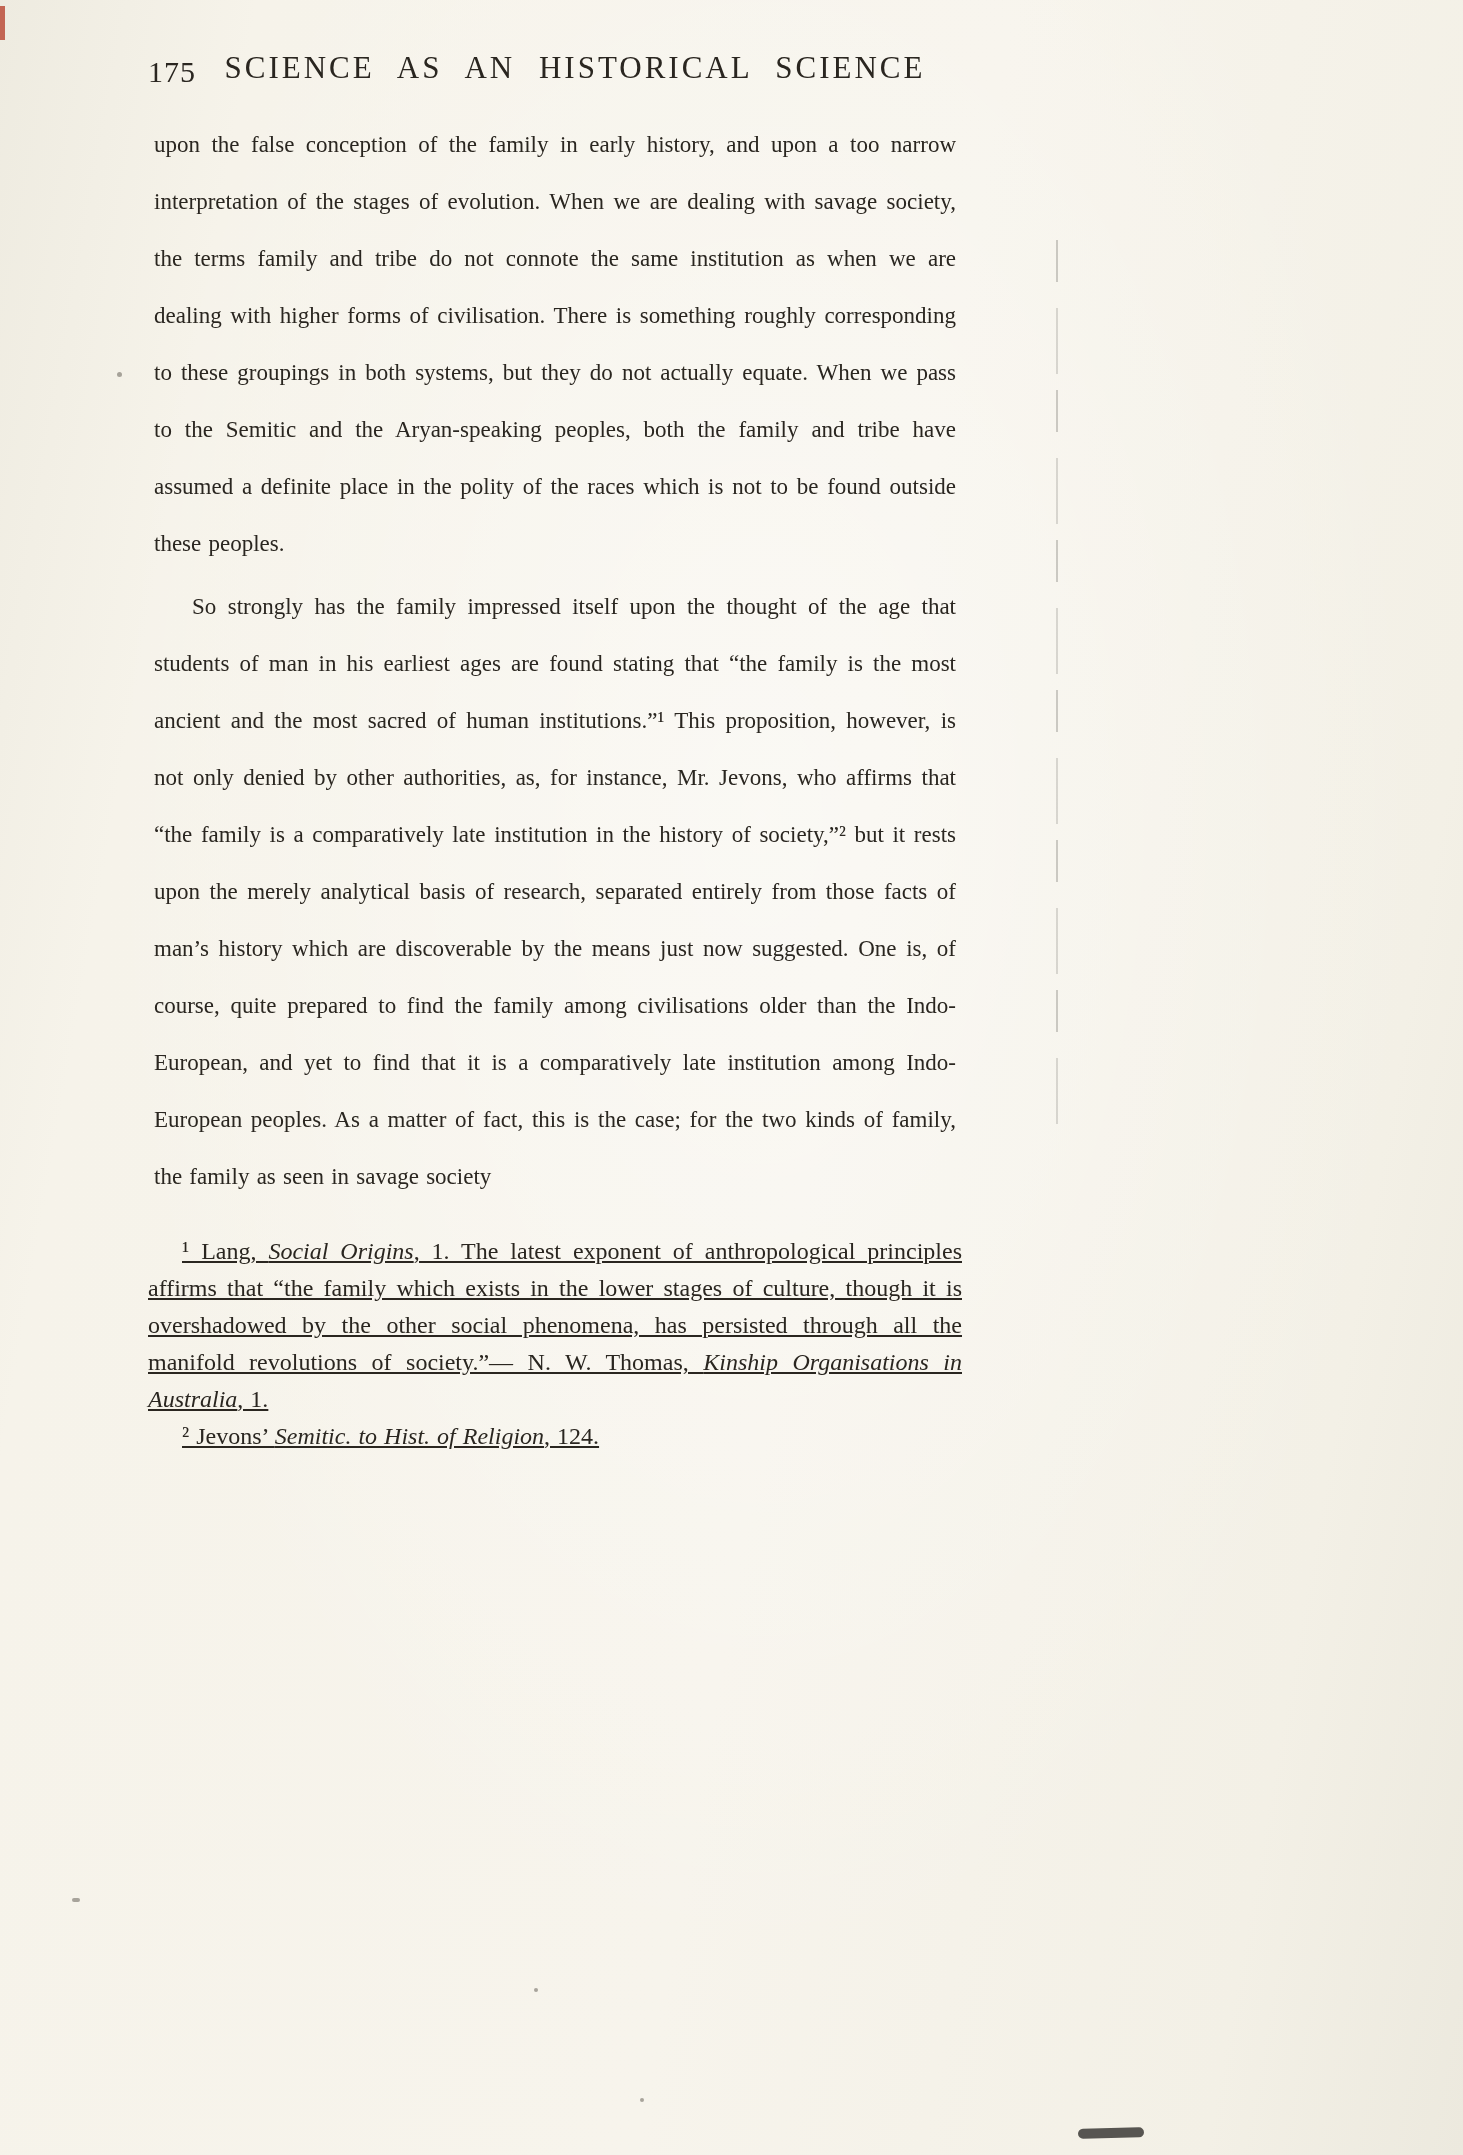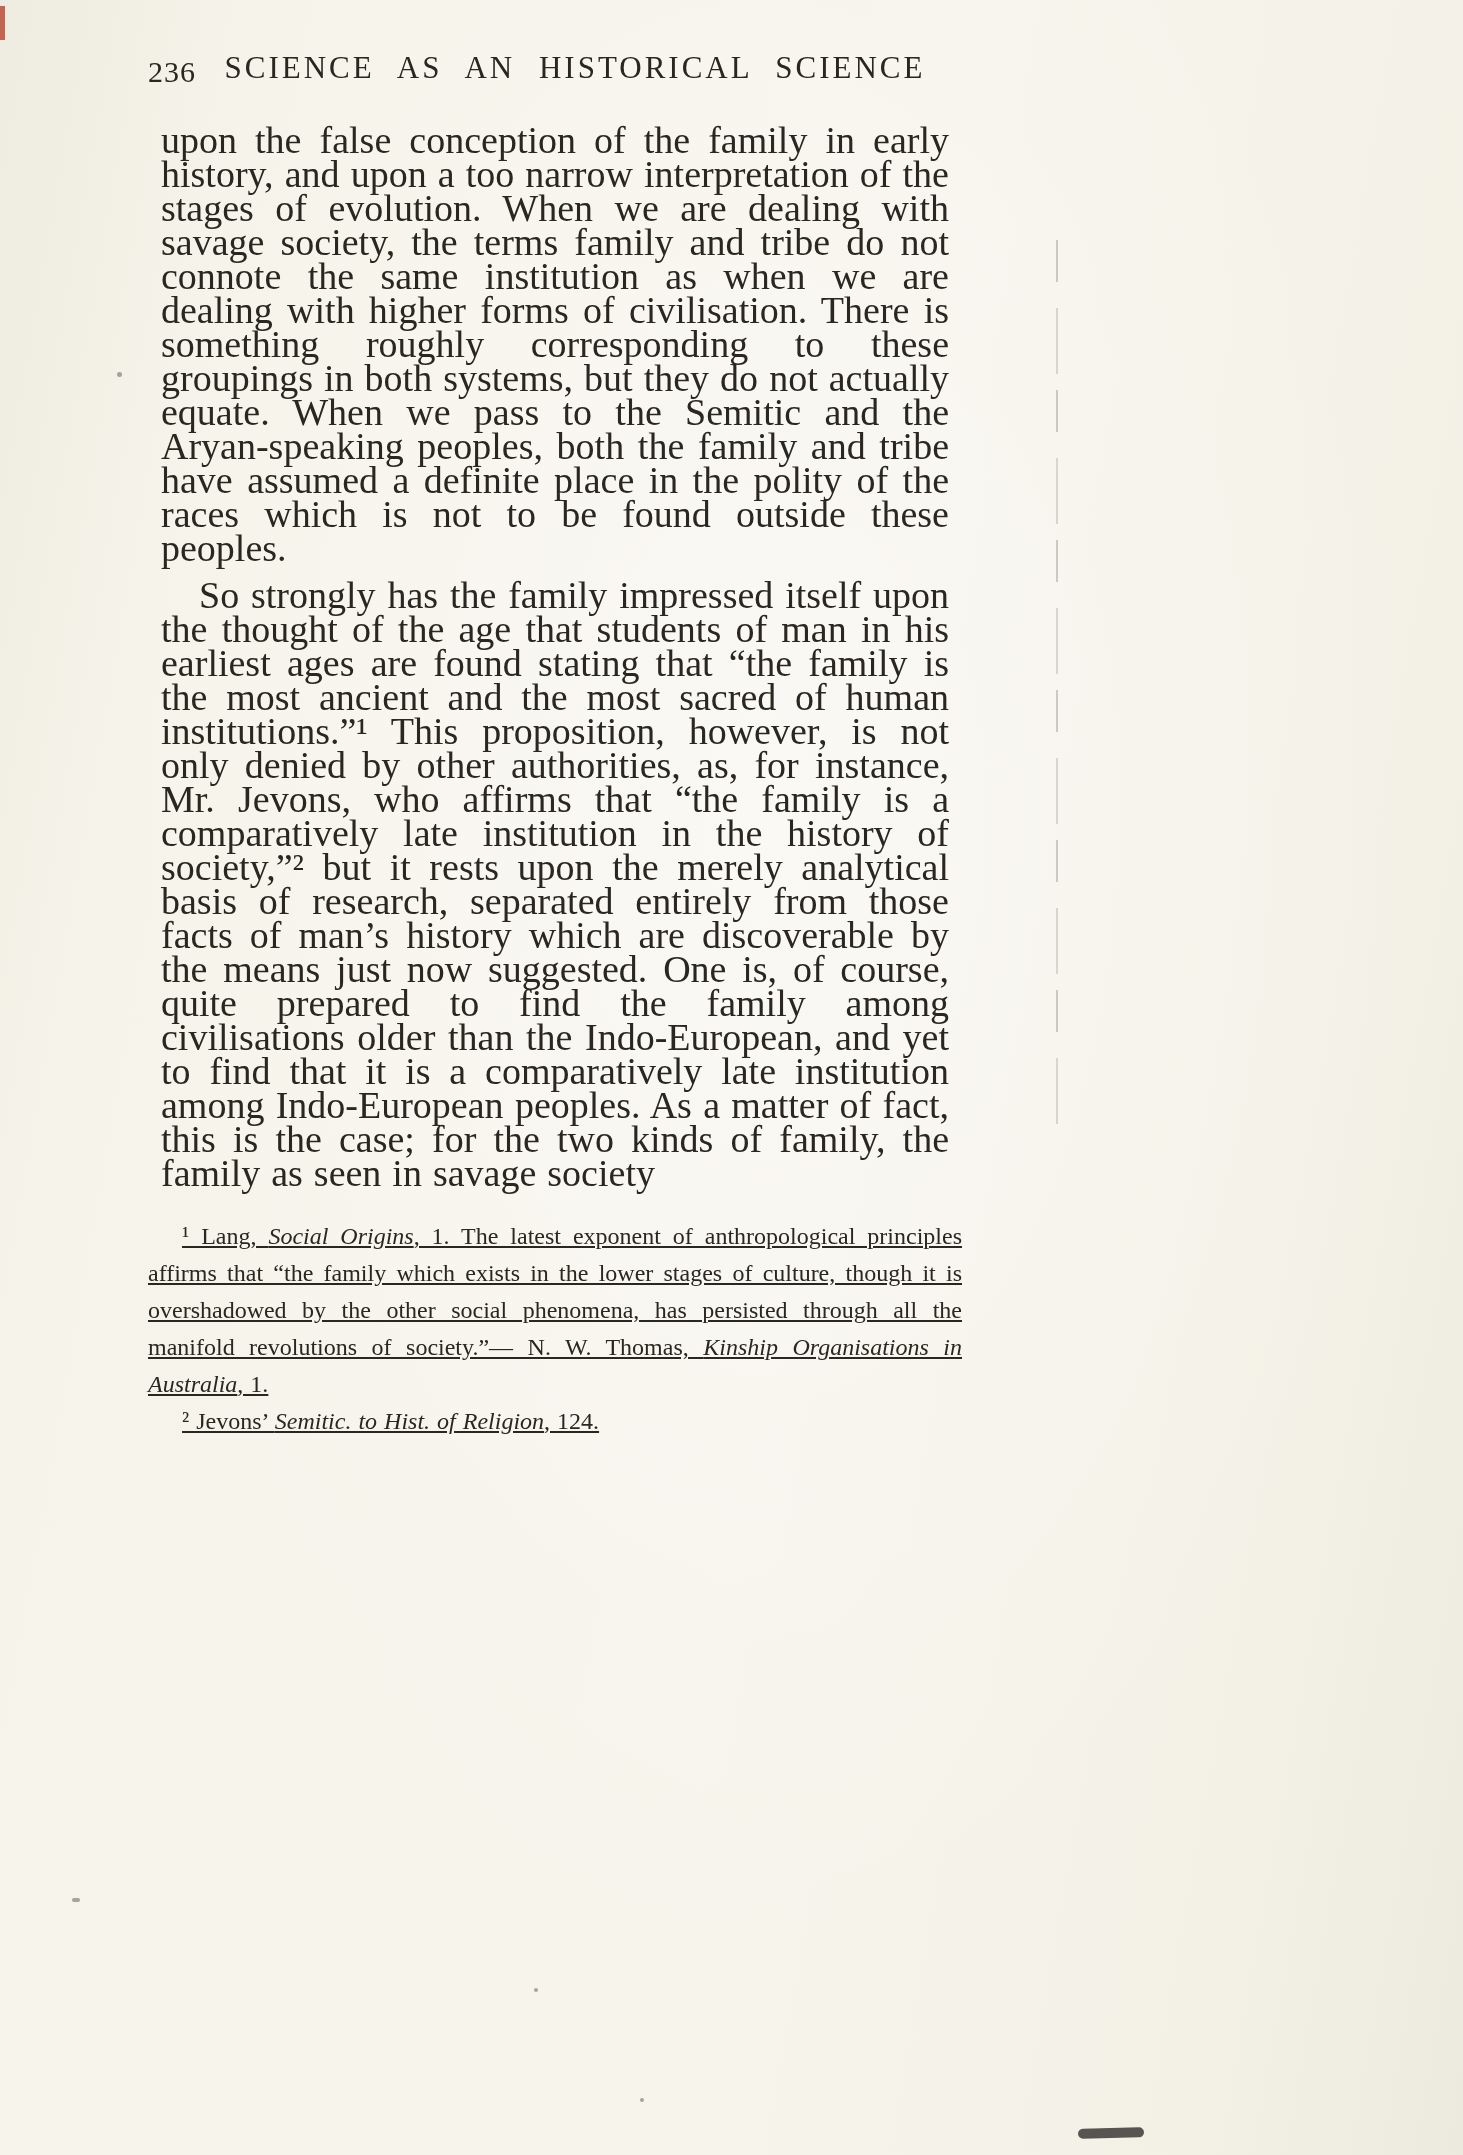--- a/index.html
+++ b/index.html
@@ -45,23 +45,23 @@
     white-space: nowrap;
   }
 
   .text-block {
     position: absolute;
     top: 110px;
     left: 148px;
     width: 814px;
   }
   .para {
-    margin: 13px;
-    font-size: 38px;
-    line-height: 34px;
+    margin: 6px;
+    font-size: 23px;
+    line-height: 57px;
     text-align: justify;
     word-spacing: 1.5px;
   }
   .para.indent { text-indent: 38px; }
 
   .footnotes { margin-top: 28px; text-decoration: underline; }
   .footnote {
     margin: 0;
     font-size: 24px;
     line-height: 37px;
@@ -118,21 +118,21 @@
   }
 </style>
 </head>
 <body>
 
 <div class="page">
 
   <div class="red-edge-mark"></div>
 
   <header class="page-header">
-    <span class="page-number">236</span>
+    <span class="page-number">175</span>
     <h1 class="running-title">SCIENCE AS AN HISTORICAL SCIENCE</h1>
   </header>
 
   <main class="text-block">
     <p class="para">upon the false conception of the family in early history, and upon a too narrow interpretation of the stages of evolution. When we are dealing with savage society, the terms family and tribe do not connote the same institution as when we are dealing with higher forms of civilisation. There is something roughly corresponding to these groupings in both systems, but they do not actually equate. When we pass to the Semitic and the Aryan-speaking peoples, both the family and tribe have assumed a definite place in the polity of the races which is not to be found outside these peoples.</p>
     <p class="para indent">So strongly has the family impressed itself upon the thought of the age that students of man in his earliest ages are found stating that “the family is the most ancient and the most sacred of human institutions.”¹ This proposition, however, is not only denied by other authorities, as, for instance, Mr. Jevons, who affirms that “the family is a comparatively late institution in the history of society,”² but it rests upon the merely analytical basis of research, separated entirely from those facts of man’s history which are discoverable by the means just now suggested. One is, of course, quite prepared to find the family among civilisations older than the Indo-European, and yet to find that it is a comparatively late institution among Indo-European peoples. As a matter of fact, this is the case; for the two kinds of family, the family as seen in savage society</p>
 
     <div class="footnotes">
       <p class="footnote"><span>¹ Lang, </span><i>Social Origins</i><span>, 1. The latest exponent of anthropological principles affirms that “the family which exists in the lower stages of culture, though it is overshadowed by the other social phenomena, has persisted through all the manifold revolutions of society.”— N. W. Thomas, </span><i>Kinship Organisations in Australia</i><span>, 1.</span></p>
       <p class="footnote"><span>² Jevons’ </span><i>Semitic. to Hist. of Religion</i><span>, 124.</span></p>

